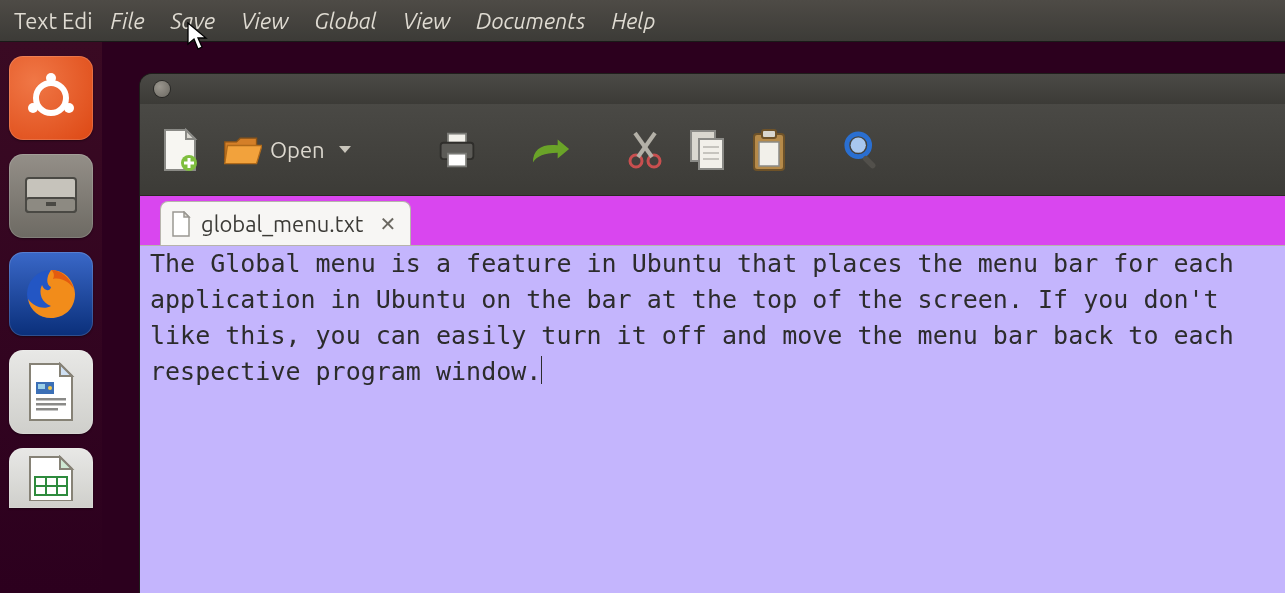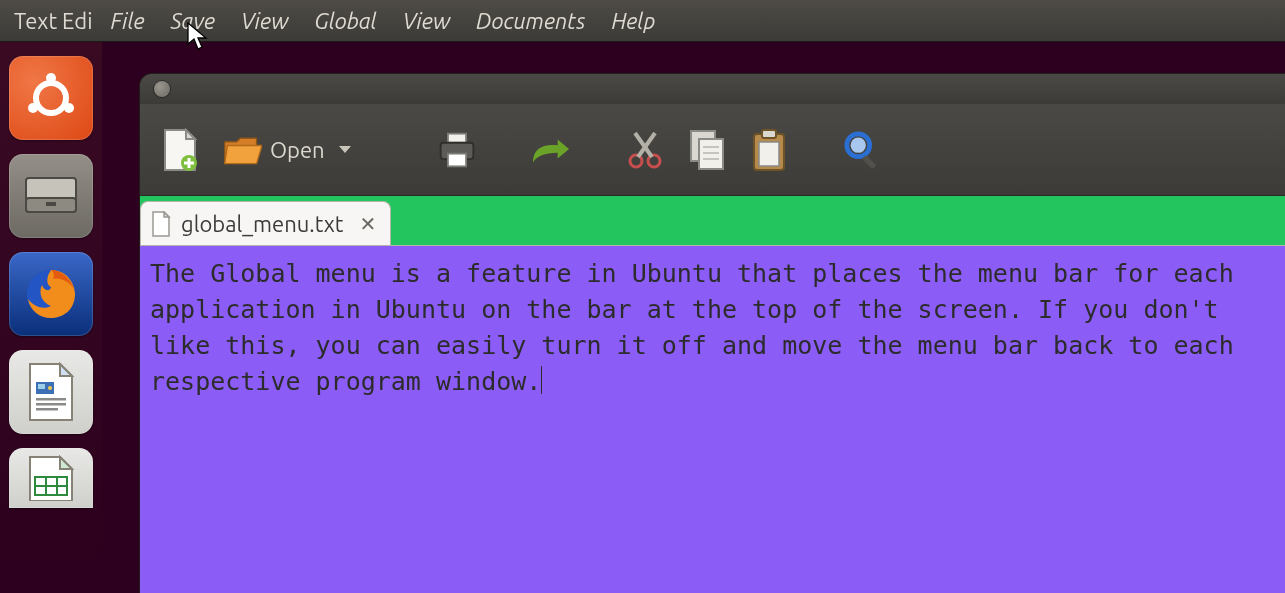--- a/index.html
+++ b/index.html
@@ -128,24 +128,24 @@
     width: 0; height: 0;
     border-left: 6px solid transparent;
     border-right: 6px solid transparent;
     border-top: 7px solid #c9c5bb;
     margin-left: 6px;
   }
   .icon-box { width: 40px; height: 44px; display:flex; align-items:center; justify-content:center; }
 
   .tabbar {
     height: 50px;
-    background: #22c55e;
+    background: #d946ef;
     display: flex;
     align-items: flex-end;
-    padding-left: 0;
+    padding-left: 20px;
     border-bottom: 1px solid #b7b4ac;
   }
   .tab {
     background: #f7f6f4;
     border: 1px solid #b7b4ac;
     border-bottom: none;
     border-top-left-radius: 8px;
     border-top-right-radius: 8px;
     display: flex;
     align-items: center;
@@ -157,26 +157,26 @@
   }
   .tab .close-x {
     color: #6b6861;
     font-size: 20px;
     margin-left: 6px;
   }
   .file-ico { width:20px; height:26px; }
 
   .editor-body {
     flex: 1;
-    background: #8b5cf6;
+    background: #c4b5fd;
     color: #2c2c2c;
     font-family: "DejaVu Sans Mono","Ubuntu Mono",monospace;
     font-size: 25px;
     line-height: 36px;
-    padding: 10px 10px;
+    padding: 0 10px;
     white-space: pre-wrap;
     word-break: break-word;
     position: relative;
   }
   .caret {
     display:inline-block;
     width:1px; height:28px;
     background:#2c2c2c;
     vertical-align: -4px;
   }

